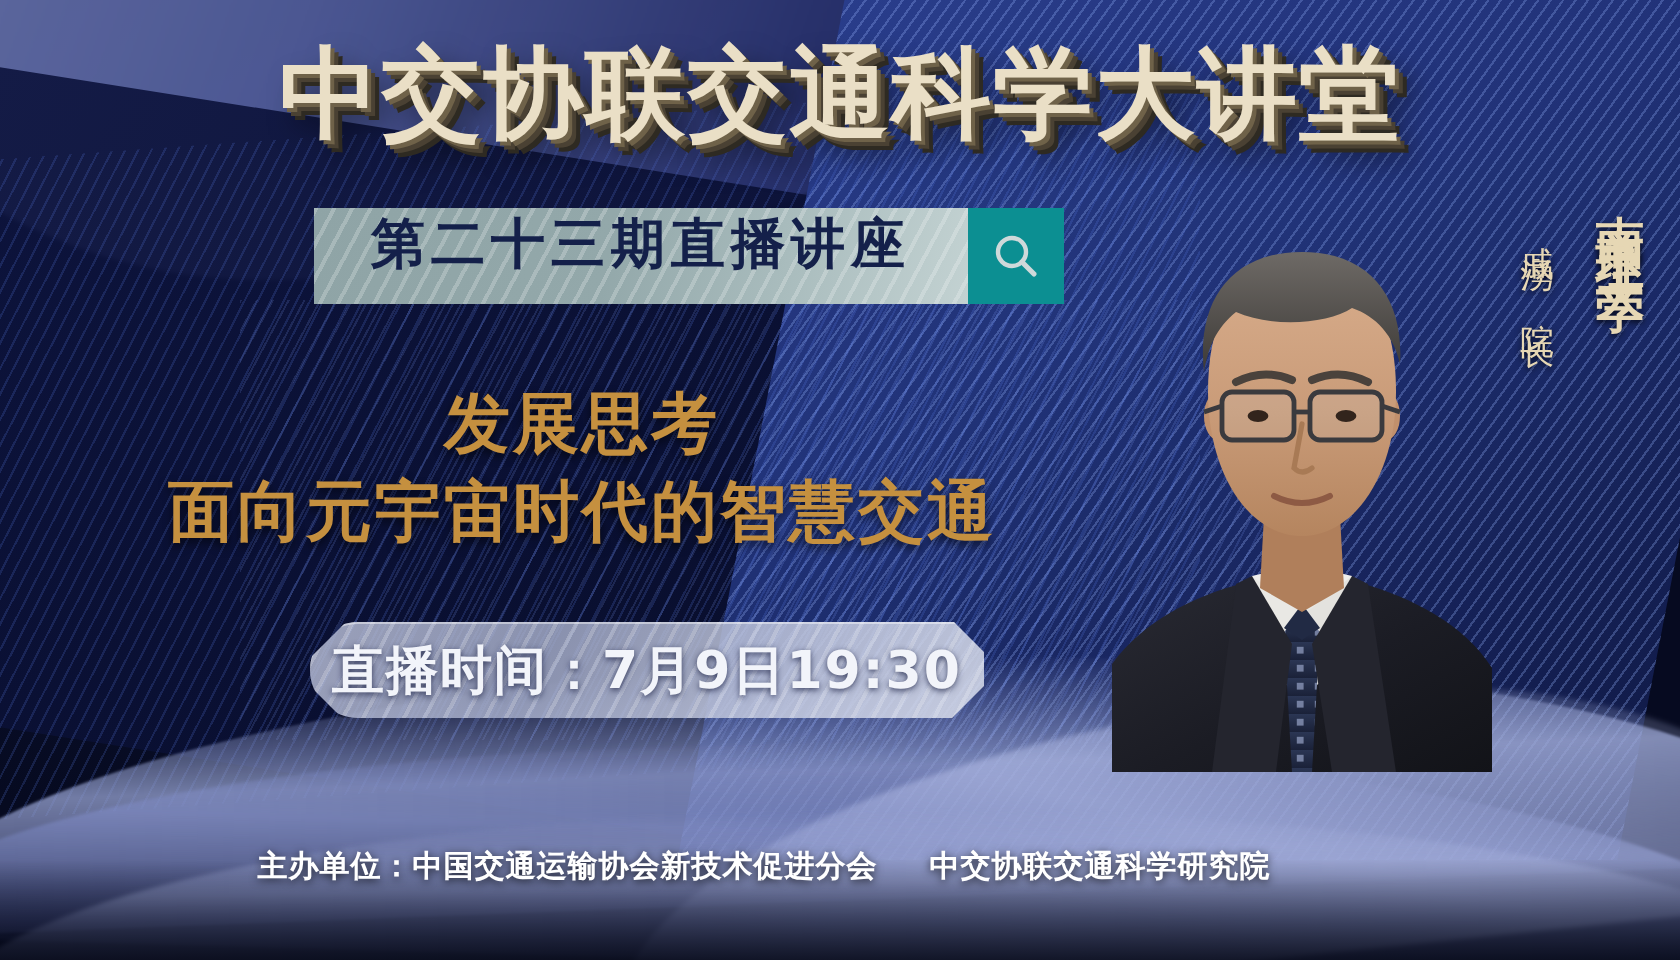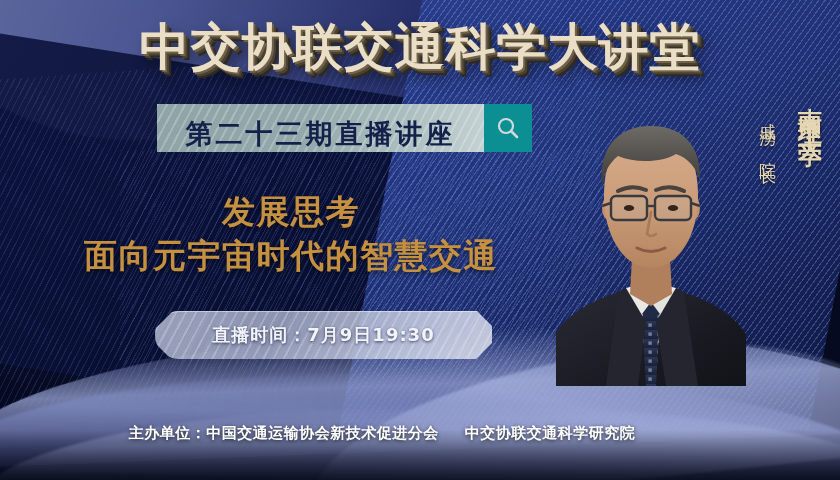--- a/index.html
+++ b/index.html
@@ -123,21 +123,21 @@
 
   
   .subtitle-bar{
     position:absolute;left:111px;top:104px;
     width:421px;height:48px;
     display:flex;align-items:stretch;
   }
   .subtitle-bar .sb-bg{
     position:relative;flex:1;
     background:linear-gradient(100deg,#8fa4a6 0%,#93a8aa 45%,#a9bcbd 72%,#c3d2d2 100%);
-    display:flex;align-items:flex-end;justify-content:center;
+    display:flex;align-items:flex-start;justify-content:center;
     overflow:hidden;
     margin-left:46px;
   }
   .subtitle-bar .sb-bg::before{
     content:"";position:absolute;inset:0;
     background:repeating-linear-gradient(118deg,
       rgba(255,255,255,.22) 0px,rgba(255,255,255,.22) 2px,
       rgba(0,0,0,0) 2px,rgba(0,0,0,0) 8px);
     pointer-events:none;
   }
@@ -180,21 +180,21 @@
     overflow:hidden;
   }
   .time-pill::before{
     content:"";position:absolute;inset:0;
     background:repeating-linear-gradient(118deg,
       rgba(255,255,255,.20) 0px,rgba(255,255,255,.20) 2px,
       rgba(0,0,0,0) 2px,rgba(0,0,0,0) 9px);
   }
   .time-text{
     position:relative;
-    font-size:18px;font-weight:bold;letter-spacing:1px;
+    font-size:26px;font-weight:bold;letter-spacing:1px;
     color:#f2f4fa;
     font-family:"DejaVu Sans","Liberation Sans",sans-serif;
     text-shadow:0 1px 3px rgba(20,26,60,.75);
     white-space:nowrap;
   }
 
   
   .portrait{
     position:absolute;left:556px;top:96px;
     width:190px;height:290px;

